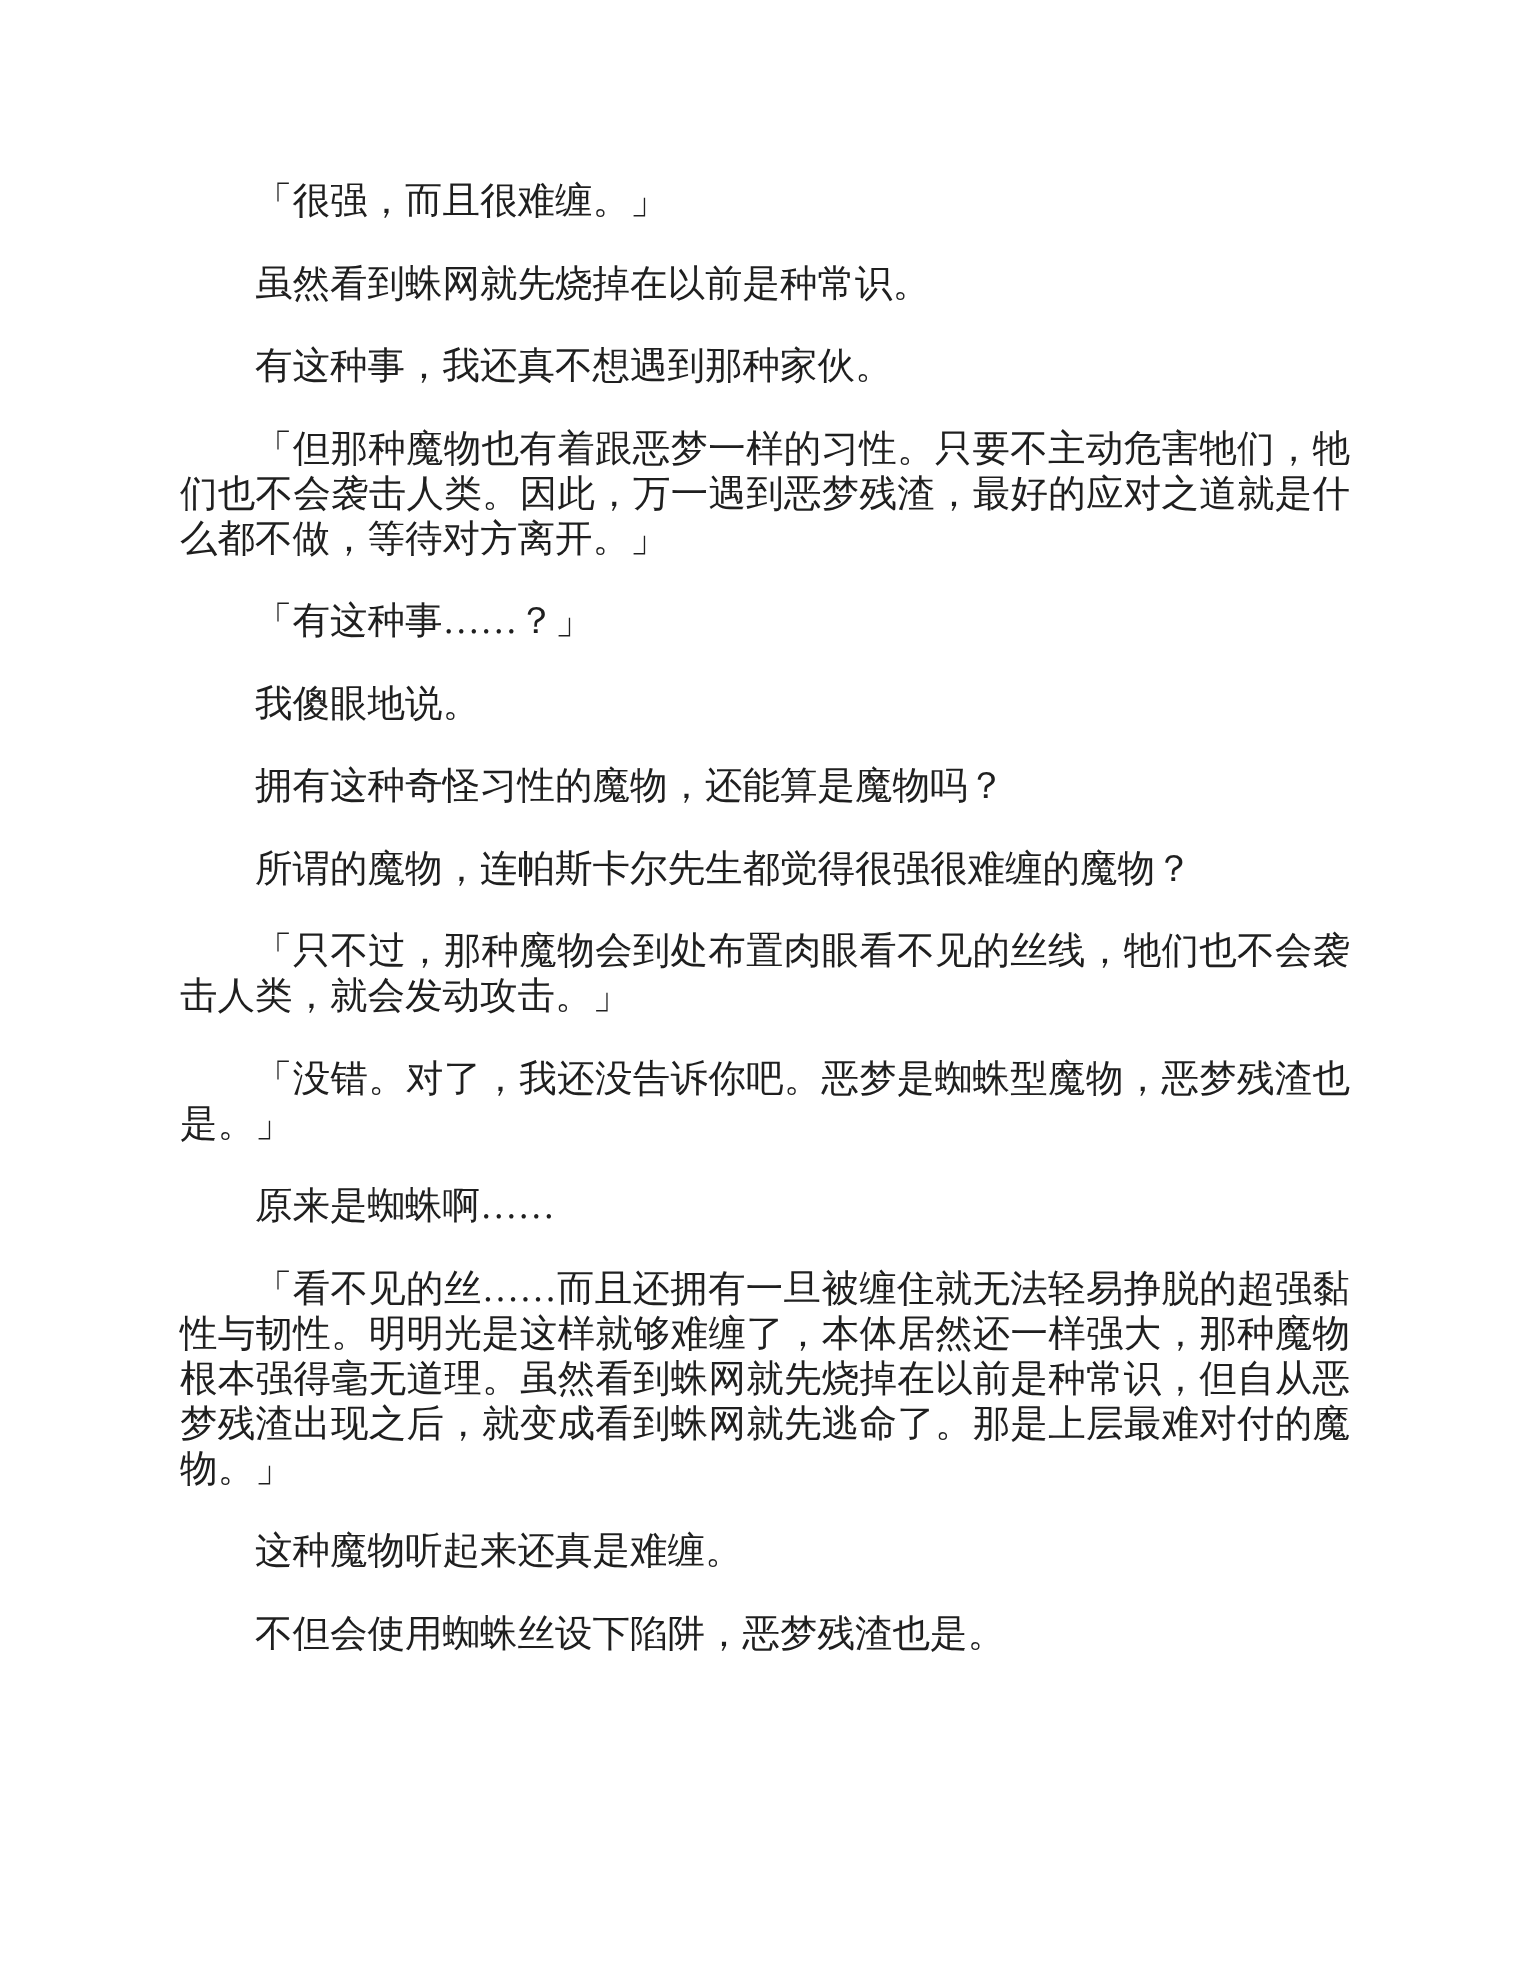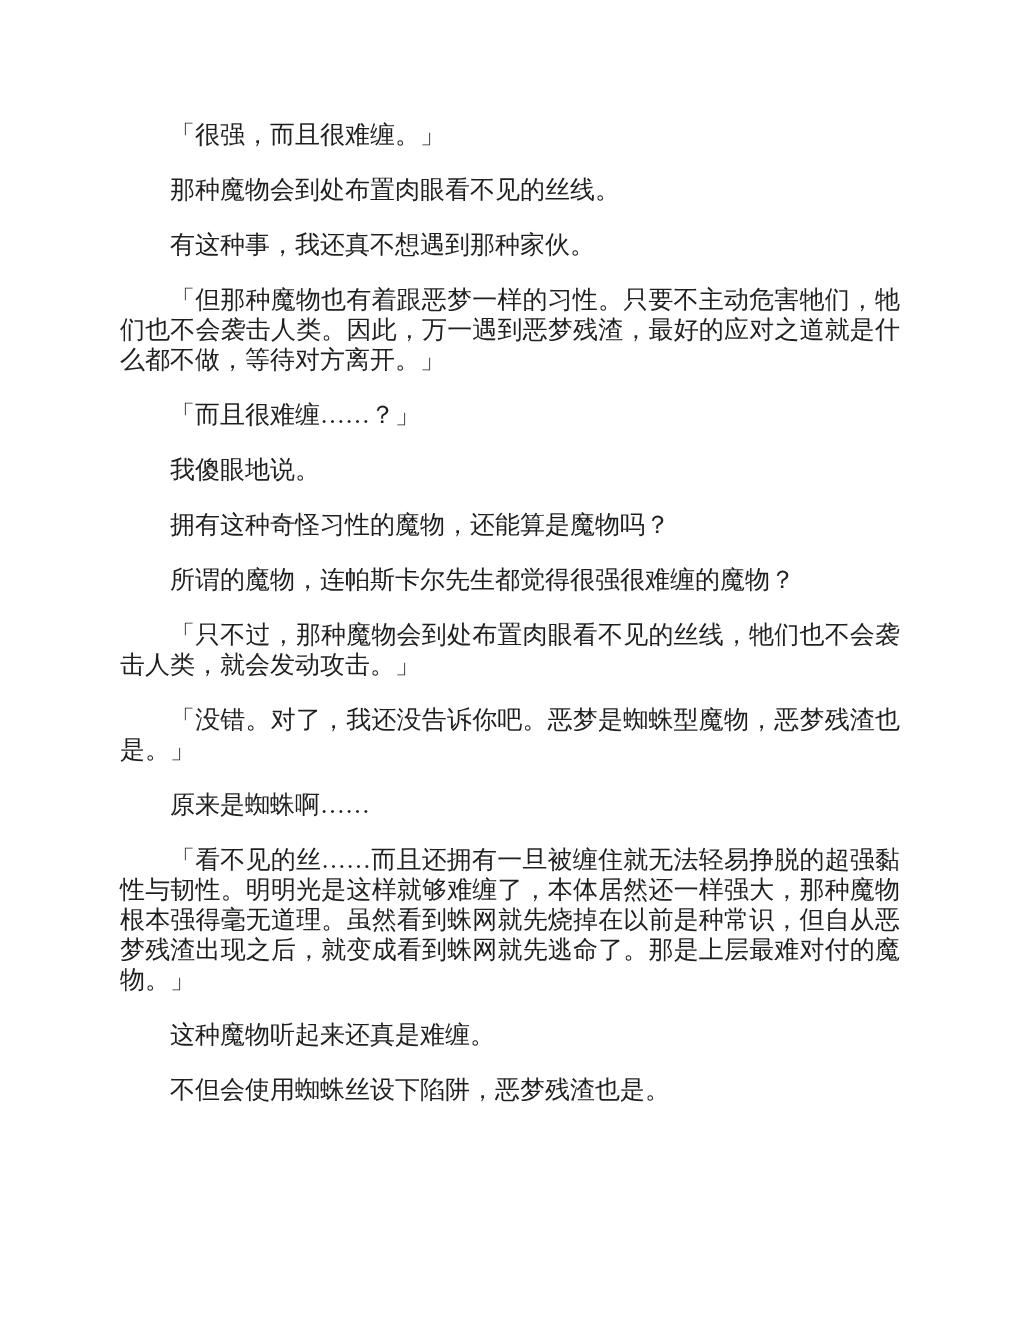--- a/index.html
+++ b/index.html
@@ -33,24 +33,24 @@
     color: #1f1f1f;
     word-break: break-all;
   }
 </style>
 </head>
 <body style="background: rgb(255, 255, 255);">
 
 <main class="page">
   <section class="text-block" id="text-block" style="color: rgb(31, 31, 31);">
       <p class="para">「很强，而且很难缠。」</p>
-      <p class="para">那种魔物会到处布置肉眼看不见的丝线。</p>
+      <p class="para">虽然看到蛛网就先烧掉在以前是种常识。</p>
       <p class="para">有这种事，我还真不想遇到那种家伙。</p>
       <p class="para">「但那种魔物也有着跟恶梦一样的习性。只要不主动危害牠们，牠们也不会袭击人类。因此，万一遇到恶梦残渣，最好的应对之道就是什么都不做，等待对方离开。」</p>
-      <p class="para">「而且很难缠……？」</p>
+      <p class="para">「有这种事……？」</p>
       <p class="para">我傻眼地说。</p>
       <p class="para">拥有这种奇怪习性的魔物，还能算是魔物吗？</p>
       <p class="para">所谓的魔物，连帕斯卡尔先生都觉得很强很难缠的魔物？</p>
       <p class="para">「只不过，那种魔物会到处布置肉眼看不见的丝线，牠们也不会袭击人类，就会发动攻击。」</p>
       <p class="para">「没错。对了，我还没告诉你吧。恶梦是蜘蛛型魔物，恶梦残渣也是。」</p>
       <p class="para">原来是蜘蛛啊……</p>
       <p class="para">「看不见的丝……而且还拥有一旦被缠住就无法轻易挣脱的超强黏性与韧性。明明光是这样就够难缠了，本体居然还一样强大，那种魔物根本强得毫无道理。虽然看到蛛网就先烧掉在以前是种常识，但自从恶梦残渣出现之后，就变成看到蛛网就先逃命了。那是上层最难对付的魔物。」</p>
       <p class="para">这种魔物听起来还真是难缠。</p>
       <p class="para">不但会使用蜘蛛丝设下陷阱，恶梦残渣也是。</p>
     </section>

